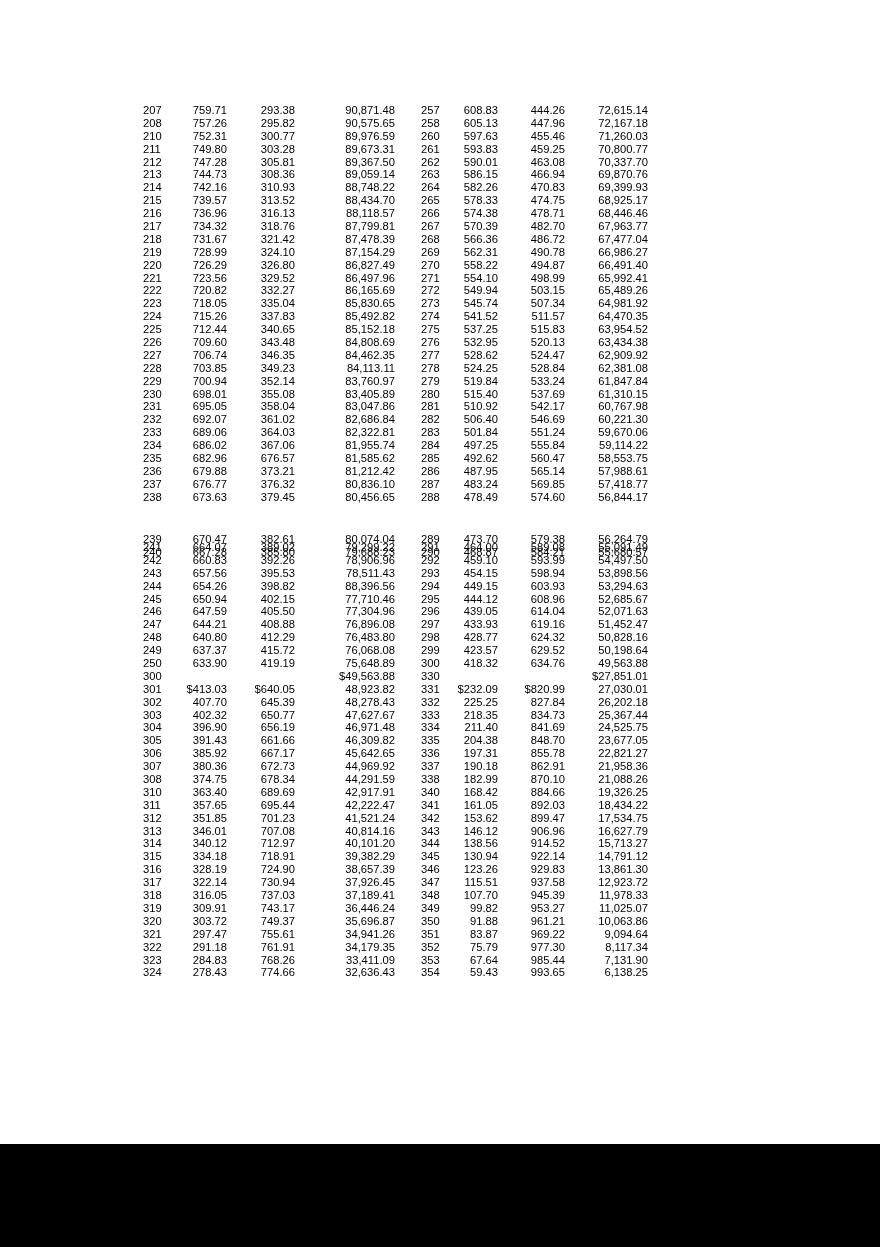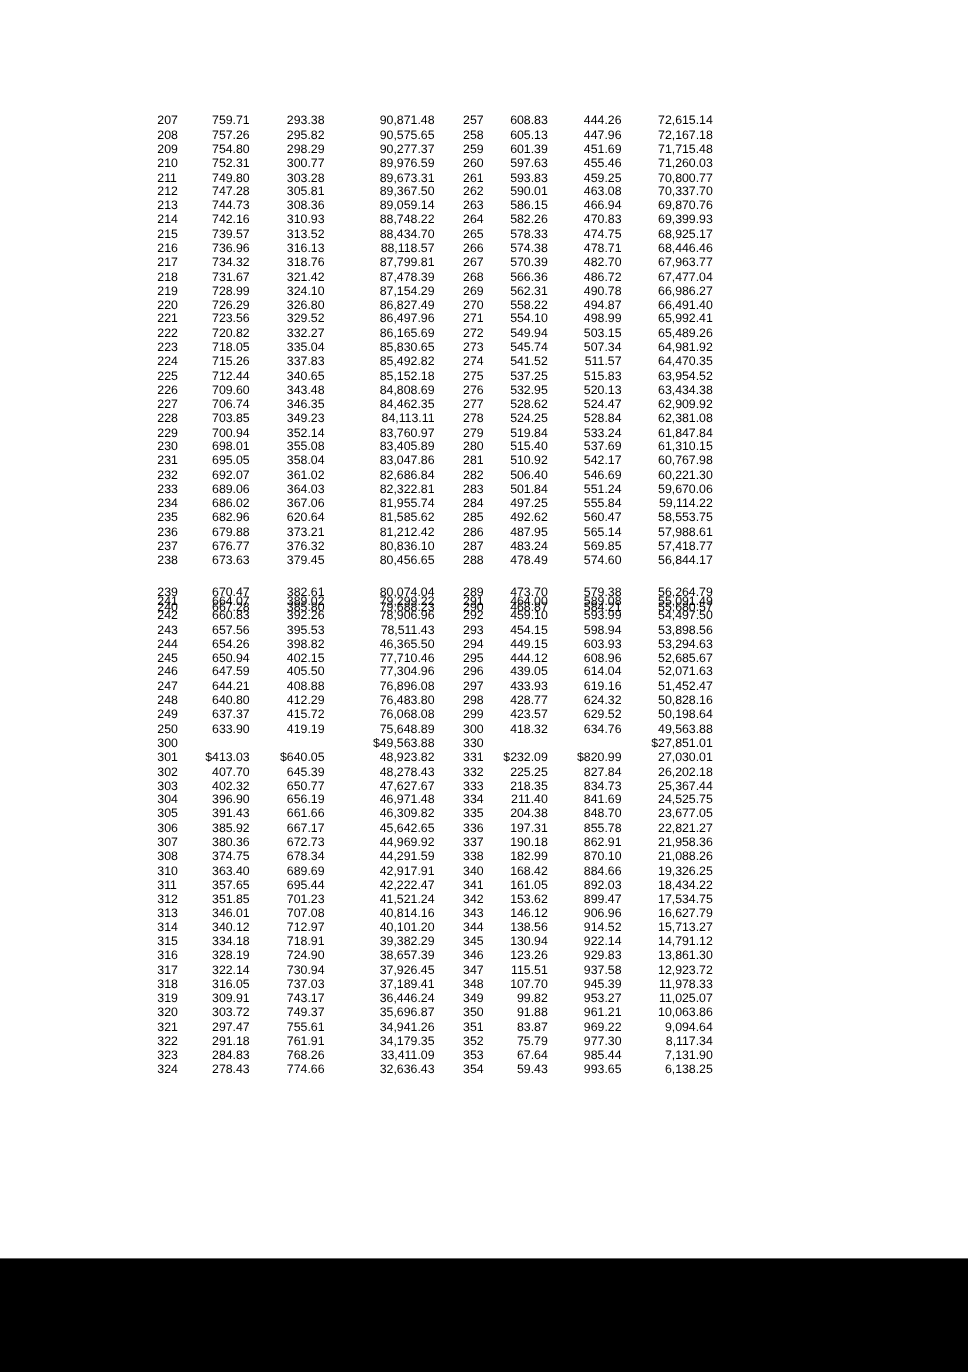--- a/index.html
+++ b/index.html
@@ -41,30 +41,20 @@
           <span class="c1">208</span>
           <span class="c2">757.26</span>
           <span class="c3">295.82</span>
           <span class="c4">90,575.65</span>
           <span class="c5">258</span>
           <span class="c6">605.13</span>
           <span class="c7">447.96</span>
           <span class="c8">72,167.18</span>
         </div>
         <div class="row">
-          <span class="c1">209</span>
-          <span class="c2">754.80</span>
-          <span class="c3">298.29</span>
-          <span class="c4">90,277.37</span>
-          <span class="c5">259</span>
-          <span class="c6">601.39</span>
-          <span class="c7">451.69</span>
-          <span class="c8">71,715.48</span>
-        </div>
-        <div class="row">
           <span class="c1">210</span>
           <span class="c2">752.31</span>
           <span class="c3">300.77</span>
           <span class="c4">89,976.59</span>
           <span class="c5">260</span>
           <span class="c6">597.63</span>
           <span class="c7">455.46</span>
           <span class="c8">71,260.03</span>
         </div>
         <div class="row">
@@ -303,21 +293,21 @@
           <span class="c3">367.06</span>
           <span class="c4">81,955.74</span>
           <span class="c5">284</span>
           <span class="c6">497.25</span>
           <span class="c7">555.84</span>
           <span class="c8">59,114.22</span>
         </div>
         <div class="row">
           <span class="c1">235</span>
           <span class="c2">682.96</span>
-          <span class="c3">620.64</span>
+          <span class="c3">676.57</span>
           <span class="c4">81,585.62</span>
           <span class="c5">285</span>
           <span class="c6">492.62</span>
           <span class="c7">560.47</span>
           <span class="c8">58,553.75</span>
         </div>
         <div class="row">
           <span class="c1">236</span>
           <span class="c2">679.88</span>
           <span class="c3">373.21</span>
@@ -398,21 +388,21 @@
           <span class="c4">78,511.43</span>
           <span class="c5">293</span>
           <span class="c6">454.15</span>
           <span class="c7">598.94</span>
           <span class="c8">53,898.56</span>
         </div>
         <div class="row">
           <span class="c1">244</span>
           <span class="c2">654.26</span>
           <span class="c3">398.82</span>
-          <span class="c4">46,365.50</span>
+          <span class="c4">88,396.56</span>
           <span class="c5">294</span>
           <span class="c6">449.15</span>
           <span class="c7">603.93</span>
           <span class="c8">53,294.63</span>
         </div>
         <div class="row">
           <span class="c1">245</span>
           <span class="c2">650.94</span>
           <span class="c3">402.15</span>
           <span class="c4">77,710.46</span>

